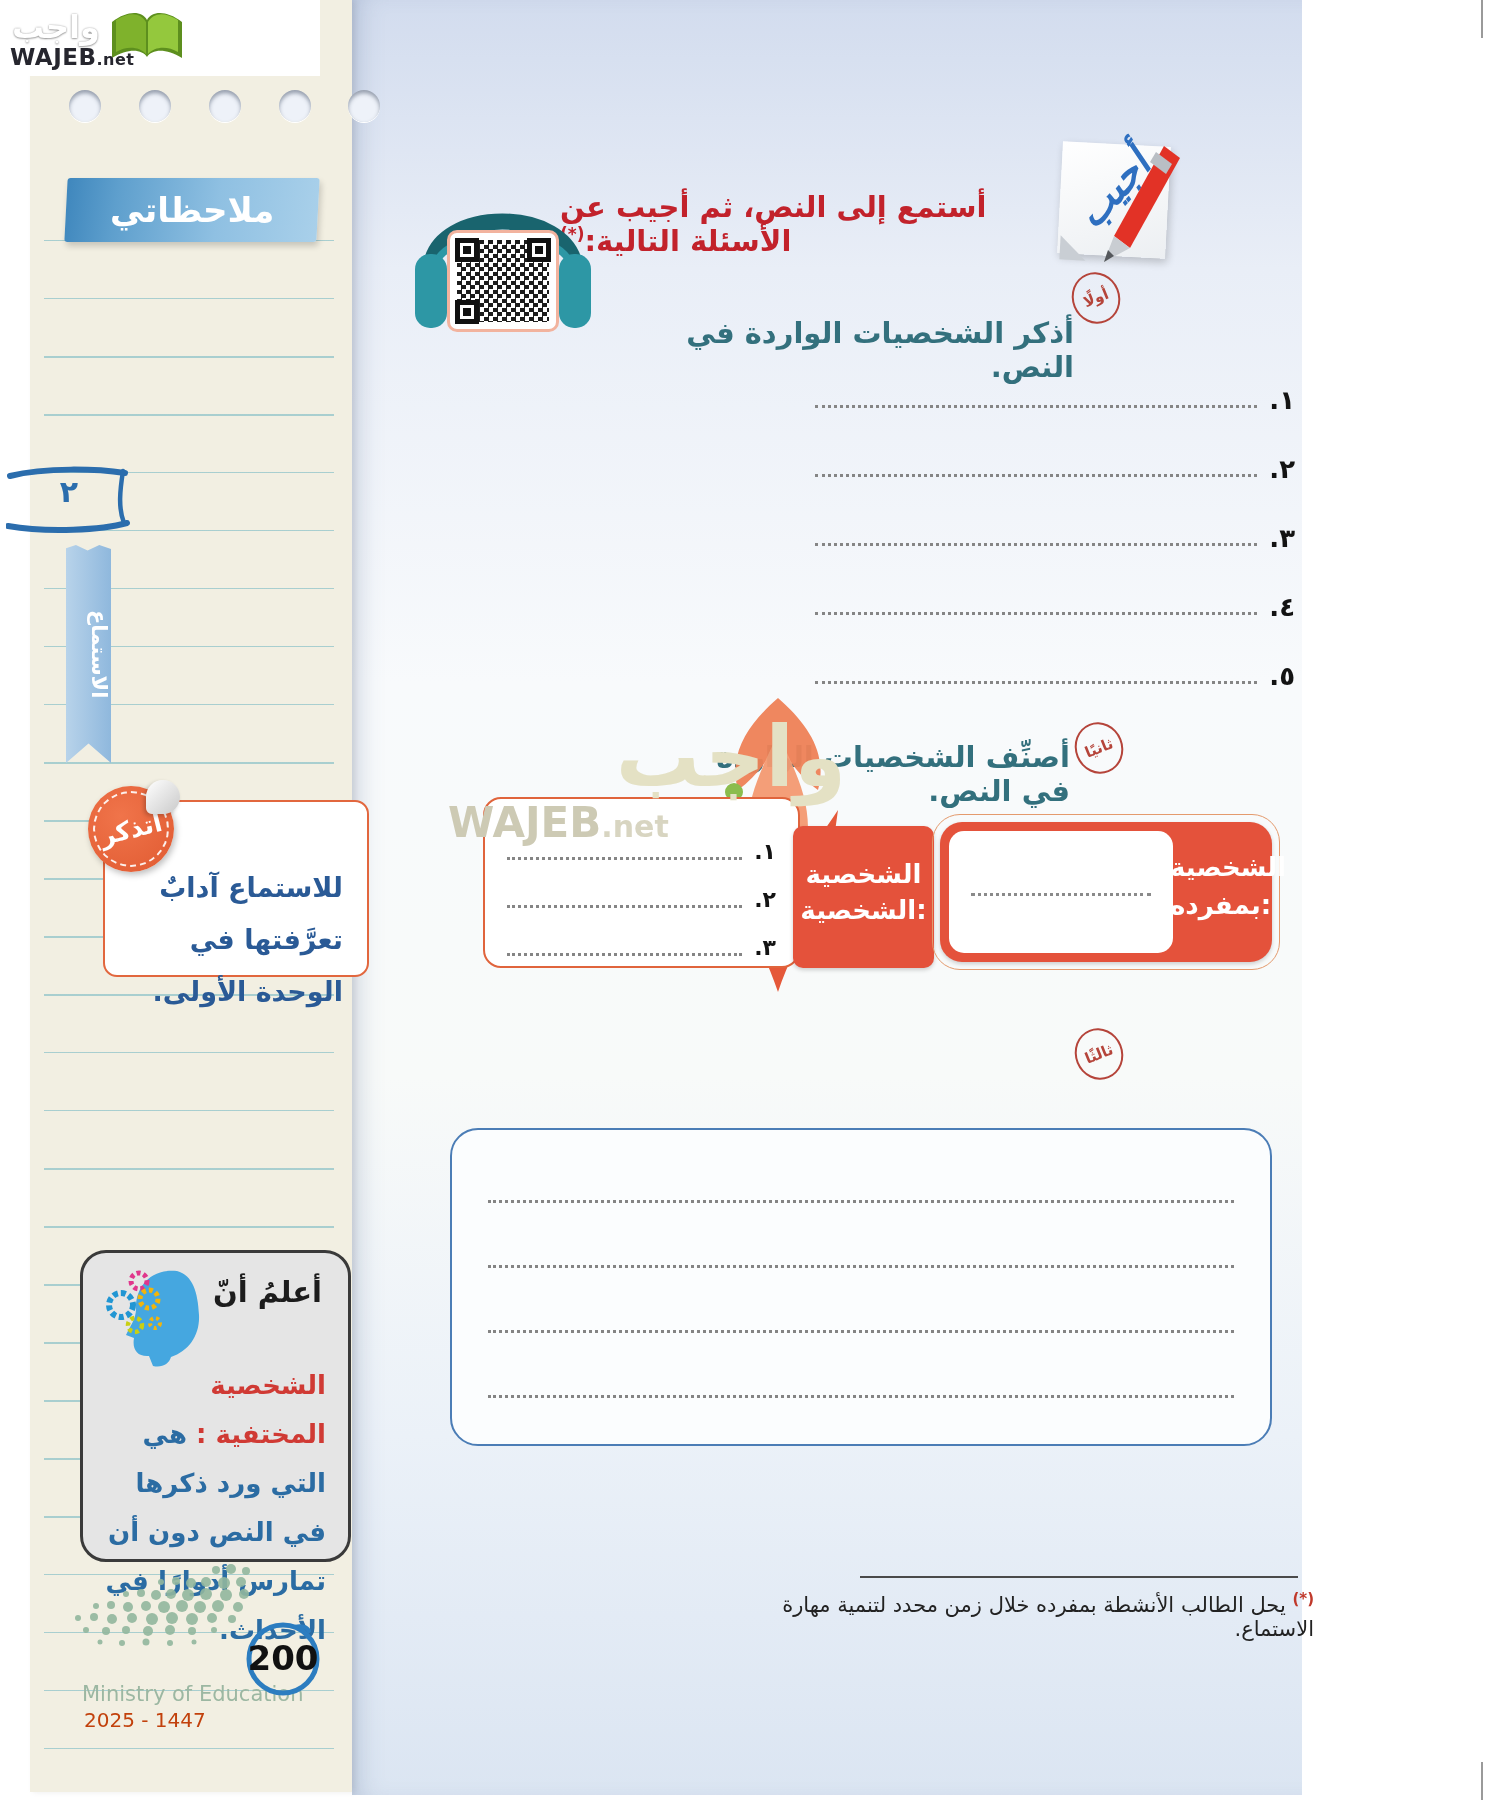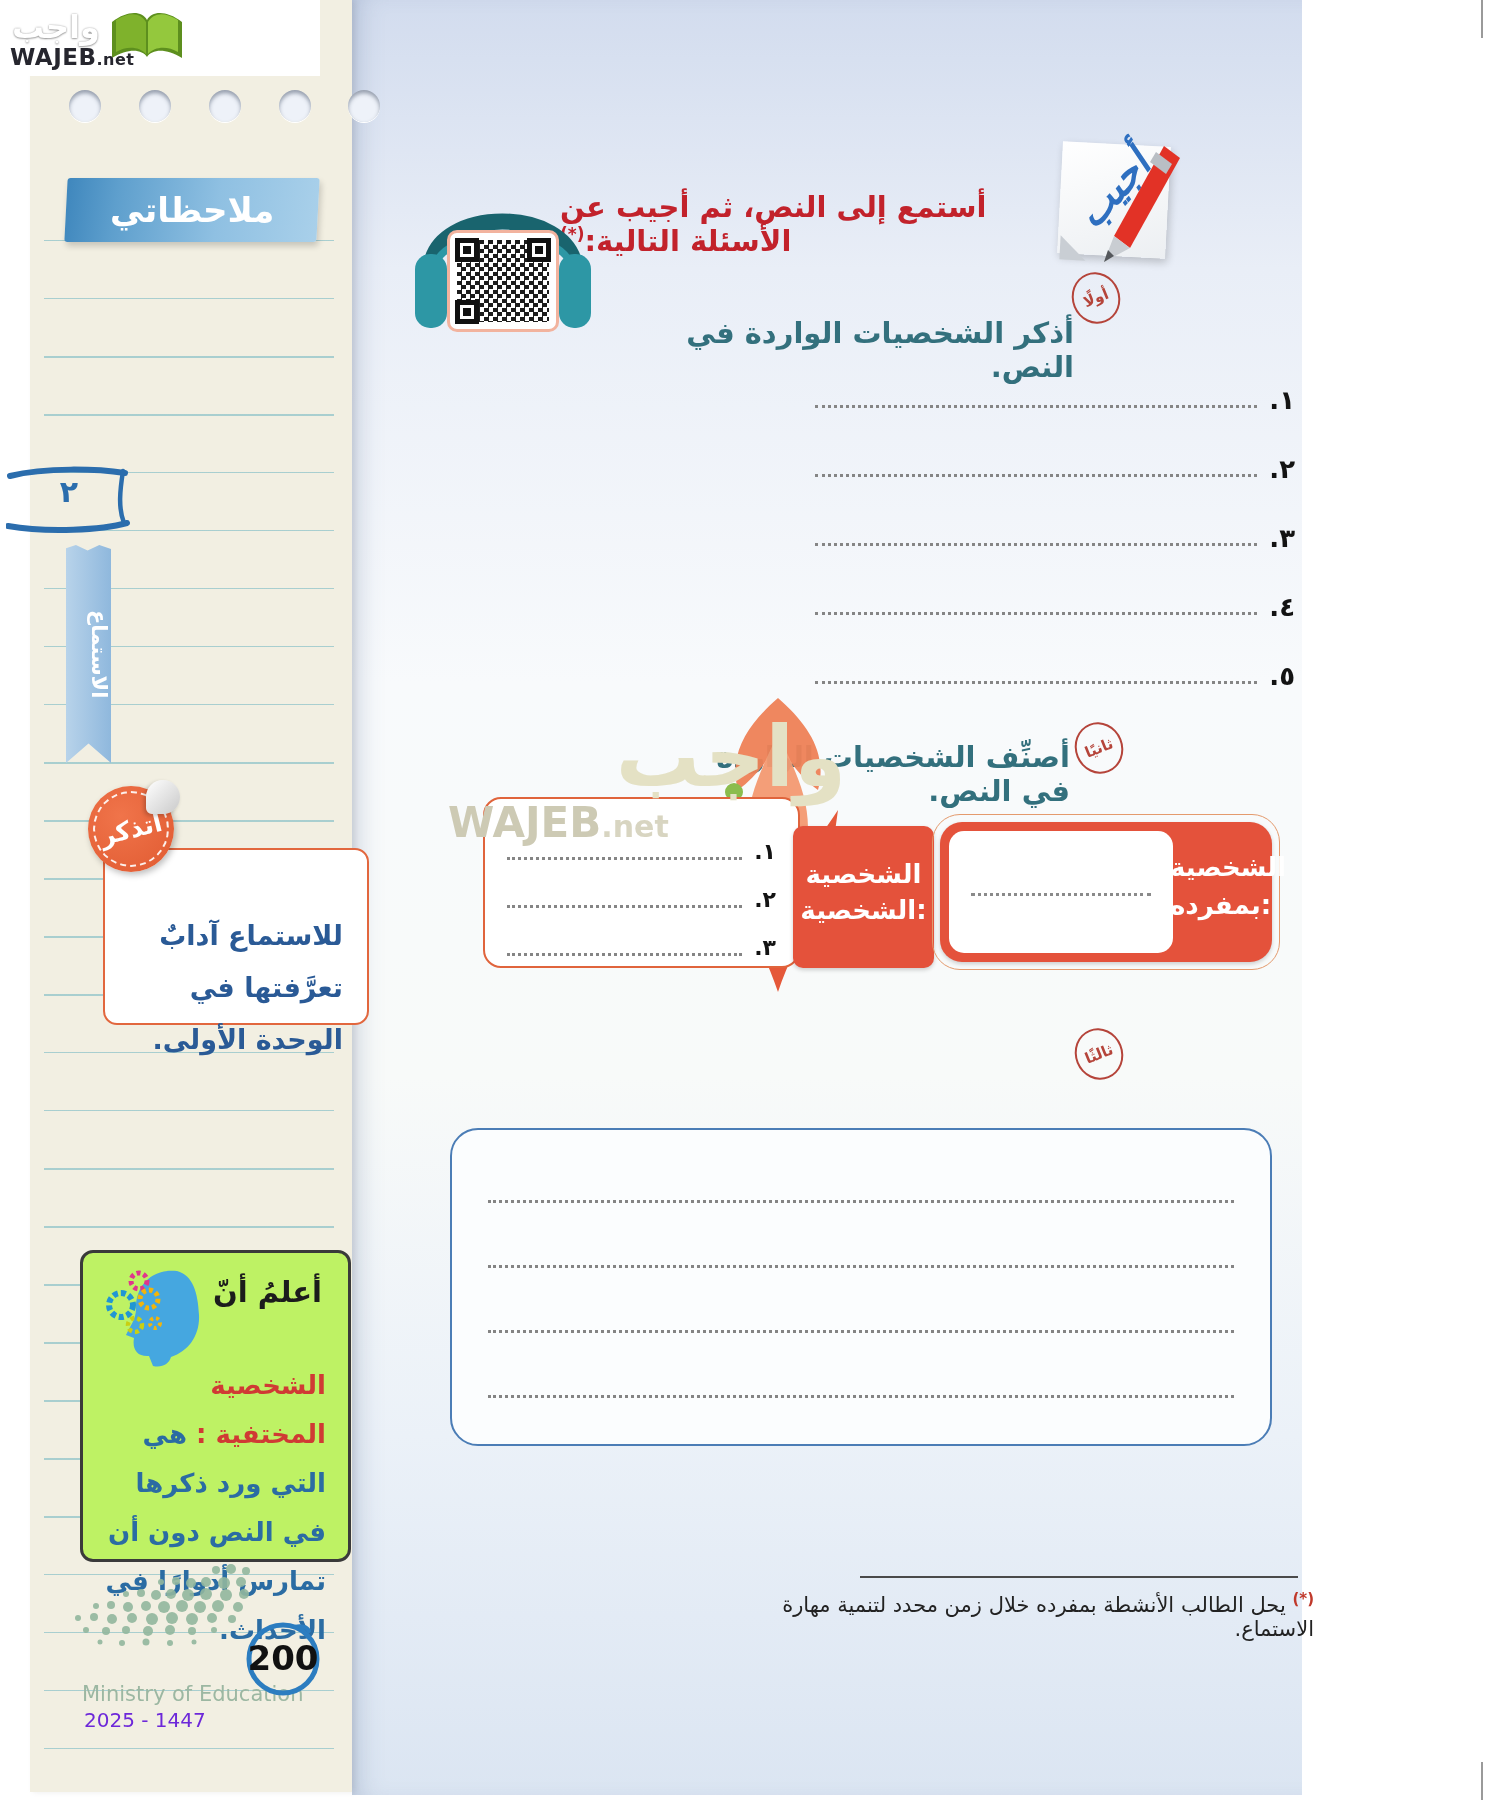--- a/index.html
+++ b/index.html
@@ -45,45 +45,45 @@
   
   .ribbon{position:absolute;left:66px;top:545px;width:45px;height:218px;
     background:linear-gradient(90deg,#b8d3ea,#8fb8dd);
     clip-path:polygon(0 1.5%,22% 0,48% 2.5%,74% 0,100% 1.8%,100% 100%,50% 91%,0 100%);}
   .ribbon span{position:absolute;left:0;top:14px;width:45px;height:190px;writing-mode:vertical-rl;
     color:#fff;font-size:21px;font-weight:bold;text-align:center;letter-spacing:2px;}
 
   
   .remember-box{position:absolute;left:103px;top:800px;width:266px;height:177px;background:#fff;
     border:2.5px solid #e2673e;border-radius:14px;padding:60px 24px 10px 14px;
-    direction:rtl;text-align:right;font-size:27px;font-weight:bold;color:#2a5a96;line-height:52px;margin-top:48px;}
+    direction:rtl;text-align:right;font-size:27px;font-weight:bold;color:#2a5a96;line-height:52px;}
   .sticker{position:absolute;left:88px;top:786px;width:86px;height:86px;border-radius:50%;
     background:radial-gradient(circle at 38% 35%,#f0744a,#e05a31);box-shadow:2px 3px 6px rgba(0,0,0,.25);}
   .sticker:before{content:"";position:absolute;inset:5px;border:2px dashed rgba(255,255,255,.9);border-radius:50%;}
   .sticker .peel{position:absolute;width:34px;height:34px;right:-6px;top:-6px;border-radius:50% 50% 50% 6px;
     background:linear-gradient(135deg,#ffffff,#c9c9c9);box-shadow:-2px 2px 4px rgba(0,0,0,.22);}
   .sticker span{position:absolute;inset:0;display:flex;align-items:center;justify-content:center;
     color:#fff;font-size:25px;font-weight:bold;transform:rotate(-14deg);}
 
   
-  .know-box{position:absolute;left:80px;top:1250px;width:271px;height:312px;background:#bef264;
-    border:3px solid #3a3a3a;border-radius:13px;}
+  .know-box{position:absolute;left:80px;top:1250px;width:271px;height:312px;background:#e5e5e5;
+    border:3px solid #3a3a3a;border-radius:26px;}
   .know-title{position:absolute;right:26px;top:22px;font-size:29px;font-weight:bold;color:#1c1c1c;}
   .know-icon{position:absolute;left:16px;top:12px;}
   .know-text{position:absolute;left:16px;right:22px;top:108px;direction:rtl;text-align:right;
     font-size:26px;font-weight:bold;line-height:49px;}
   .know-term{color:#d03a34;}
   .know-def{color:#2b6ca3;}
 
   
   .dots{position:absolute;left:66px;top:1560px;}
   .ministry-ar{position:absolute;left:80px;top:1642px;width:185px;font-size:31px;font-weight:bold;color:#9cb7a2;
     direction:rtl;text-align:left;}
   .ministry-en{position:absolute;left:82px;top:1682px;font-size:21px;color:#9cb7a2;}
-  .ministry-years{position:absolute;left:84px;top:1708px;font-size:20px;color:#6d28d9;}
+  .ministry-years{position:absolute;left:84px;top:1708px;font-size:20px;color:#c2410c;}
   .page-circle{position:absolute;left:243px;top:1618px;width:80px;height:80px;}
   .page-num{position:absolute;inset:0;display:flex;align-items:center;justify-content:center;
     font-size:34px;font-weight:bold;color:#111;}
 
   
   .note-wrap{position:absolute;left:1052px;top:136px;width:140px;height:140px;}
   .note-paper{position:absolute;left:8px;top:8px;width:108px;height:112px;background:linear-gradient(160deg,#ffffff,#eceff2);
     transform:rotate(3deg);box-shadow:2px 4px 8px rgba(0,0,0,.2);}
   .note-fold{position:absolute;left:8px;top:100px;border-style:solid;border-width:24px 0 0 26px;
     border-color:transparent transparent transparent #c9ced4;transform:rotate(3deg);}

